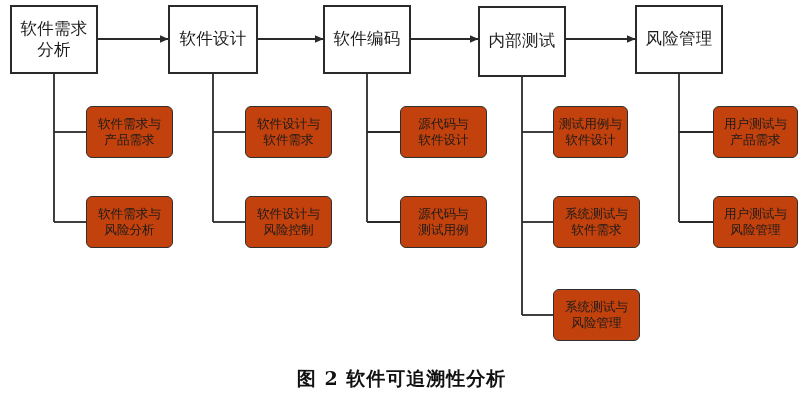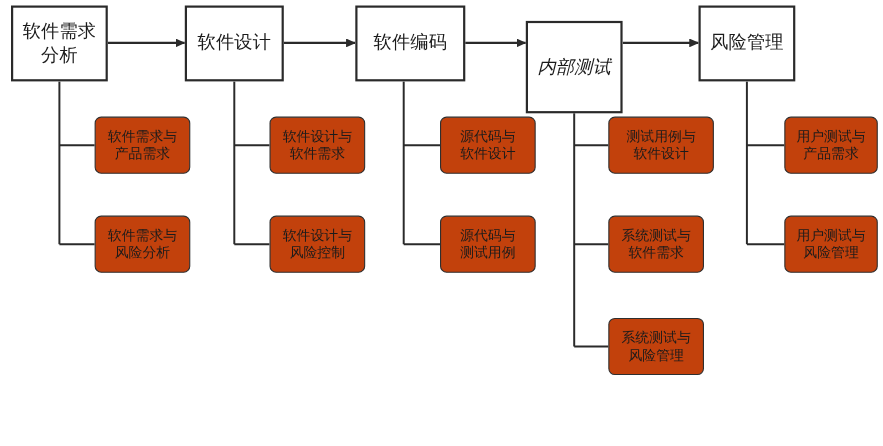--- a/index.html
+++ b/index.html
@@ -137,35 +137,35 @@
         <span class="phase-label">软件设计</span>
       </div>
       <div class="sub-box" style="left: 245px; top: 106px; width: 87px; height: 52px;">
         <span class="sub-label">软件设计与
 软件需求</span>
       </div>
       <div class="sub-box" style="left: 245px; top: 196px; width: 87px; height: 52px;">
         <span class="sub-label">软件设计与
 风险控制</span>
       </div>
-      <div class="phase-box" style="left: 323px; top: 5px; width: 100px; height: 69px;">
+      <div class="phase-box" style="left: 323px; top: 5px; width: 88px; height: 69px;">
         <span class="phase-label">软件编码</span>
       </div>
       <div class="sub-box" style="left: 400px; top: 106px; width: 87px; height: 52px;">
         <span class="sub-label">源代码与
 软件设计</span>
       </div>
       <div class="sub-box" style="left: 400px; top: 196px; width: 87px; height: 52px;">
         <span class="sub-label">源代码与
 测试用例</span>
       </div>
-      <div class="phase-box" style="left: 478px; top: 19px; width: 88px; height: 84px; font-style: italic;">
+      <div class="phase-box" style="left: 478px; top: 6px; width: 88px; height: 71px;">
         <span class="phase-label">内部测试</span>
       </div>
-      <div class="sub-box" style="left: 553px; top: 106px; width: 96px; height: 52px;">
+      <div class="sub-box" style="left: 553px; top: 106px; width: 75px; height: 52px;">
         <span class="sub-label">测试用例与
 软件设计</span>
       </div>
       <div class="sub-box" style="left: 553px; top: 196px; width: 87px; height: 52px;">
         <span class="sub-label">系统测试与
 软件需求</span>
       </div>
       <div class="sub-box" style="left: 553px; top: 289px; width: 87px; height: 52px;">
         <span class="sub-label">系统测试与
 风险管理</span>
@@ -176,13 +176,14 @@
       <div class="sub-box" style="left: 713px; top: 106px; width: 85px; height: 52px;">
         <span class="sub-label">用户测试与
 产品需求</span>
       </div>
       <div class="sub-box" style="left: 713px; top: 196px; width: 85px; height: 52px;">
         <span class="sub-label">用户测试与
 风险管理</span>
       </div>
     </div>
 
+  <div class="caption">图 2  软件可追溯性分析</div>
 </div>
 
 </body></html>

